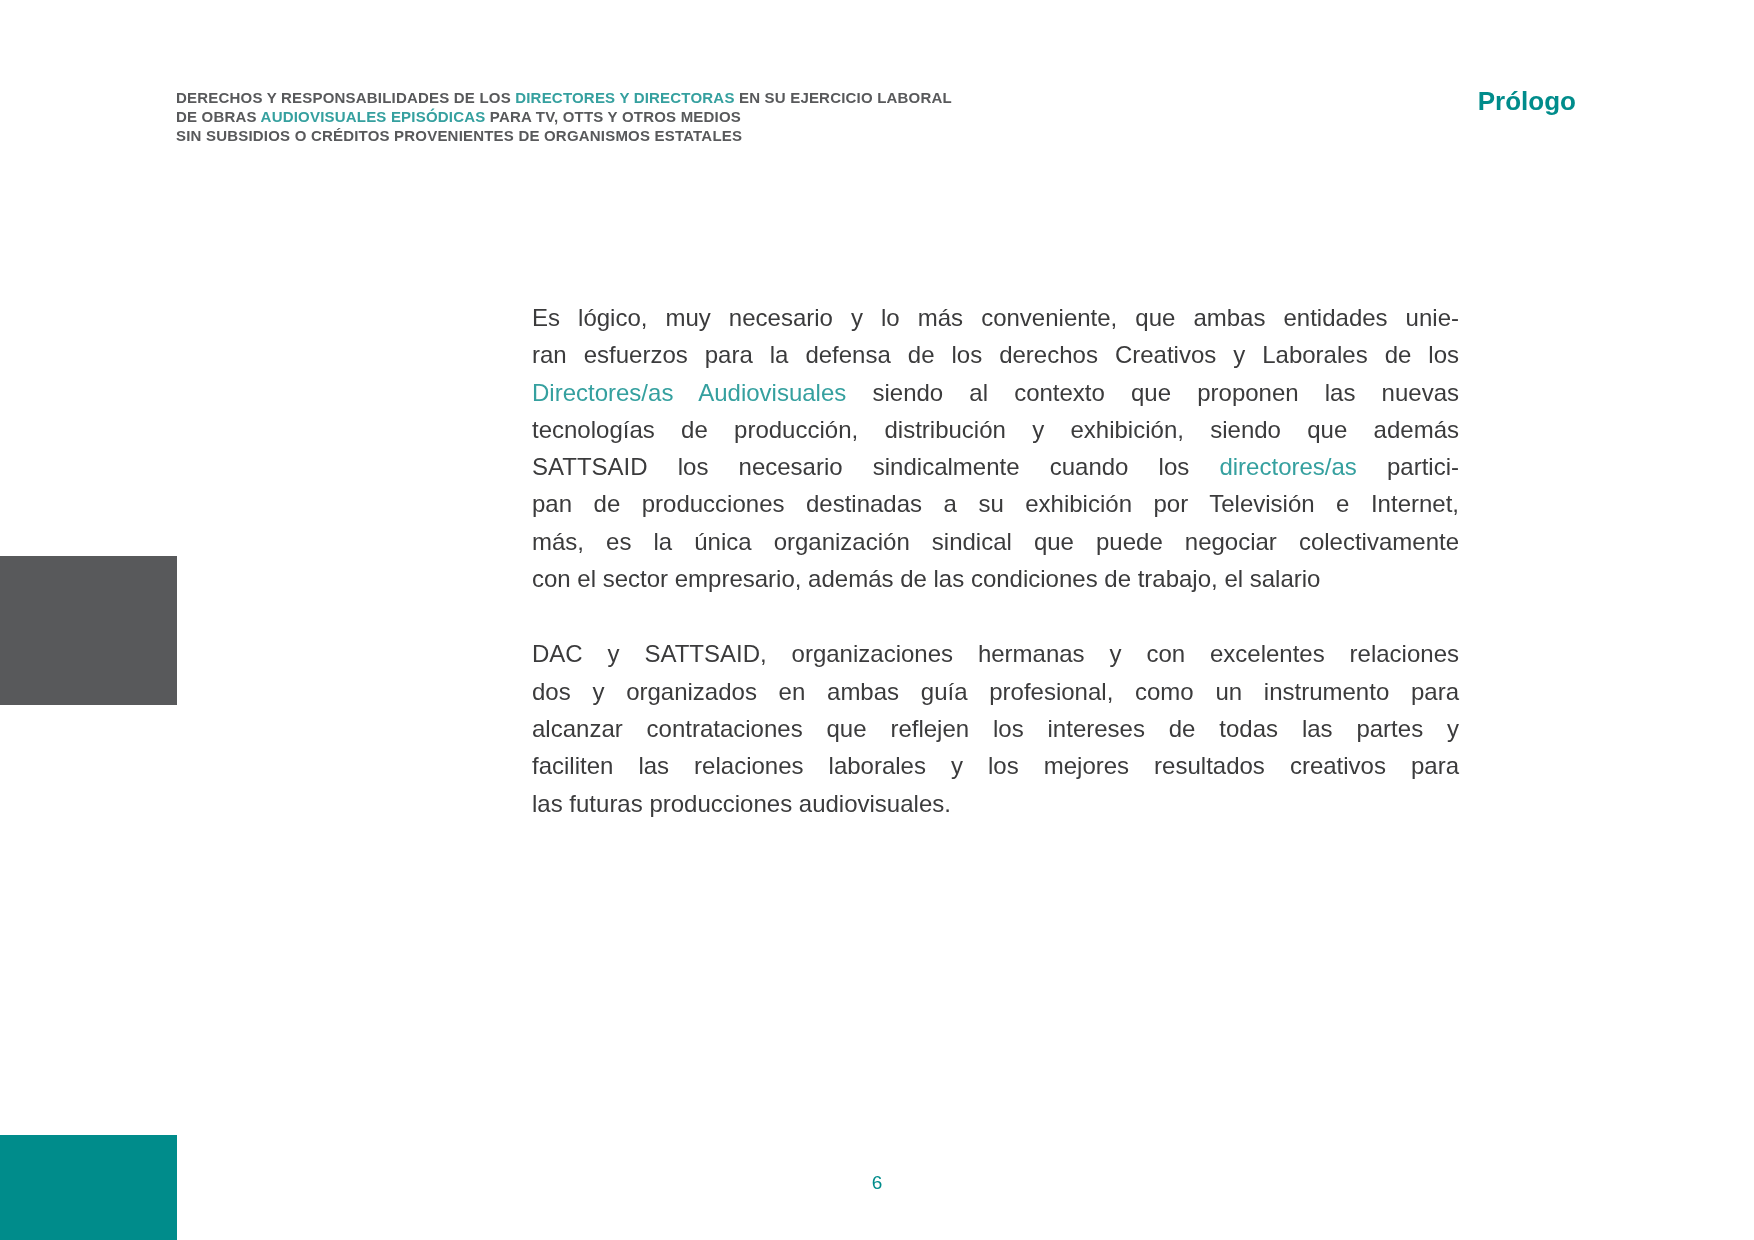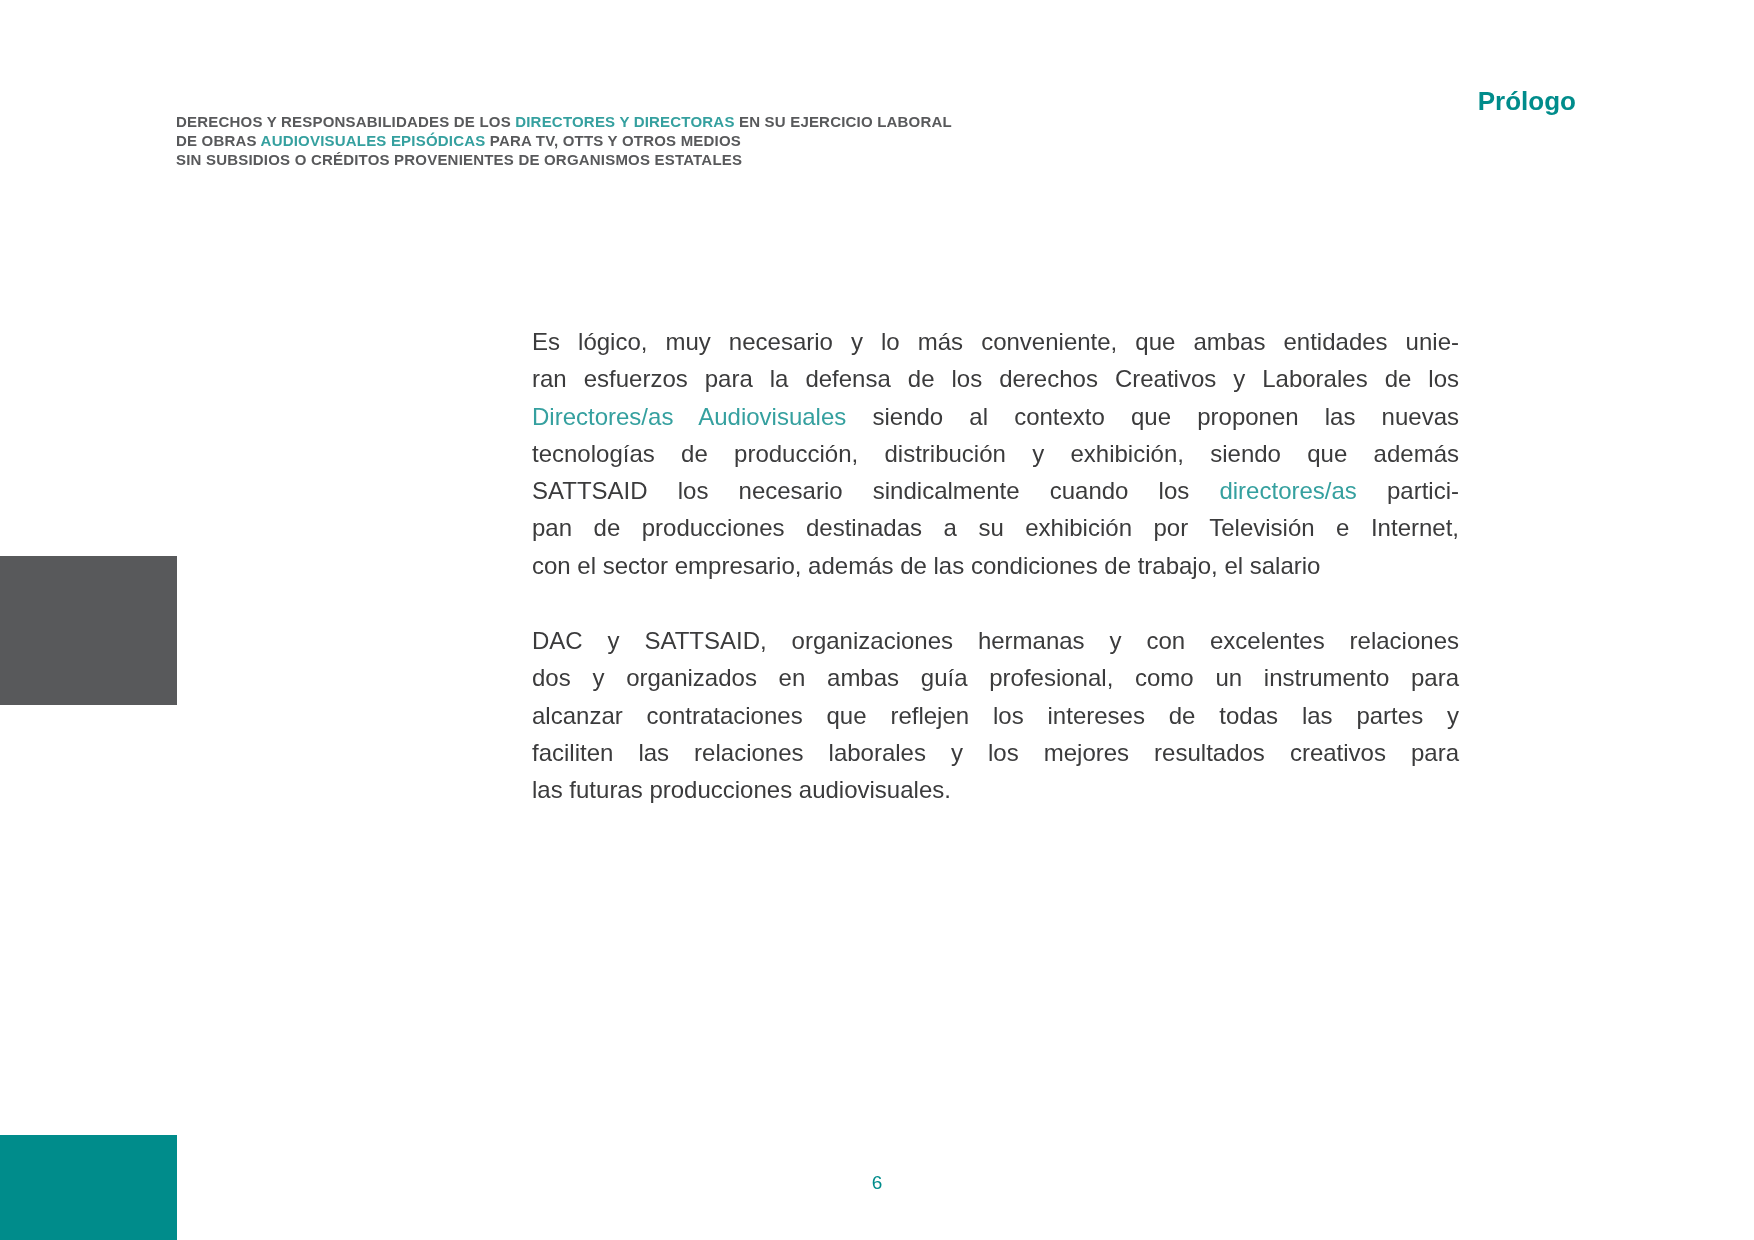--- a/index.html
+++ b/index.html
@@ -15,41 +15,39 @@
   
   .doc-header {
     position: absolute;
     left: 176px;
     top: 88px;
     font-size: 15px;
     font-weight: 700;
     line-height: 19px;
     letter-spacing: 0.2px;
     color: var(--gray, #58595B);
-    margin-top: 24px;
   }
   .section-label {
     position: absolute;
     top: 86px;
     right: 178px;
     font-size: 26px;
     font-weight: 700;
     color: var(--teal, #008C8B);
   }
 
   
   .body-text {
     position: absolute;
     left: 532px;
     top: 299px;
     width: 927px;
     font-size: 24px;
     line-height: 37.3px;
     color: var(--body-color, #3B3B3C);
-    margin-top: 24px;
   }
   .para { margin-bottom: 38px; }
   .para .line { text-align: justify; text-align-last: justify; }
   .para .line:last-child { text-align-last: left; }
   .teal-text { color: var(--teal-light, #35A09F); }
 
   
   .gray-block {
     position: absolute;
     left: 0; top: 556px;
@@ -88,20 +86,21 @@
   <div class="section-label">Prólogo</div>
 
   <div class="body-text">
       <div class="para">
         <div class="line"><span>Es lógico, muy necesario y lo más conveniente, que ambas entidades unie-</span></div>
         <div class="line"><span>ran esfuerzos para la defensa de los derechos Creativos y Laborales de los</span></div>
         <div class="line"><span class="teal-text">Directores/as Audiovisuales</span><span> siendo al contexto que proponen las nuevas</span></div>
         <div class="line"><span>tecnologías de producción, distribución y exhibición, siendo que además</span></div>
         <div class="line"><span>SATTSAID los necesario sindicalmente cuando los </span><span class="teal-text">directores/as</span><span> partici-</span></div>
         <div class="line"><span>pan de producciones destinadas a su exhibición por Televisión e Internet,</span></div>
+        <div class="line"><span>más, es la única organización sindical que puede negociar colectivamente</span></div>
         <div class="line"><span>con el sector empresario, además de las condiciones de trabajo, el salario</span></div>
       </div>
       <div class="para">
         <div class="line"><span>DAC y SATTSAID, organizaciones hermanas y con excelentes relaciones</span></div>
         <div class="line"><span>dos y organizados en ambas guía profesional, como un instrumento para</span></div>
         <div class="line"><span>alcanzar contrataciones que reflejen los intereses de todas las partes y</span></div>
         <div class="line"><span>faciliten las relaciones laborales y los mejores resultados creativos para</span></div>
         <div class="line"><span>las futuras producciones audiovisuales.</span></div>
       </div>
     </div>

